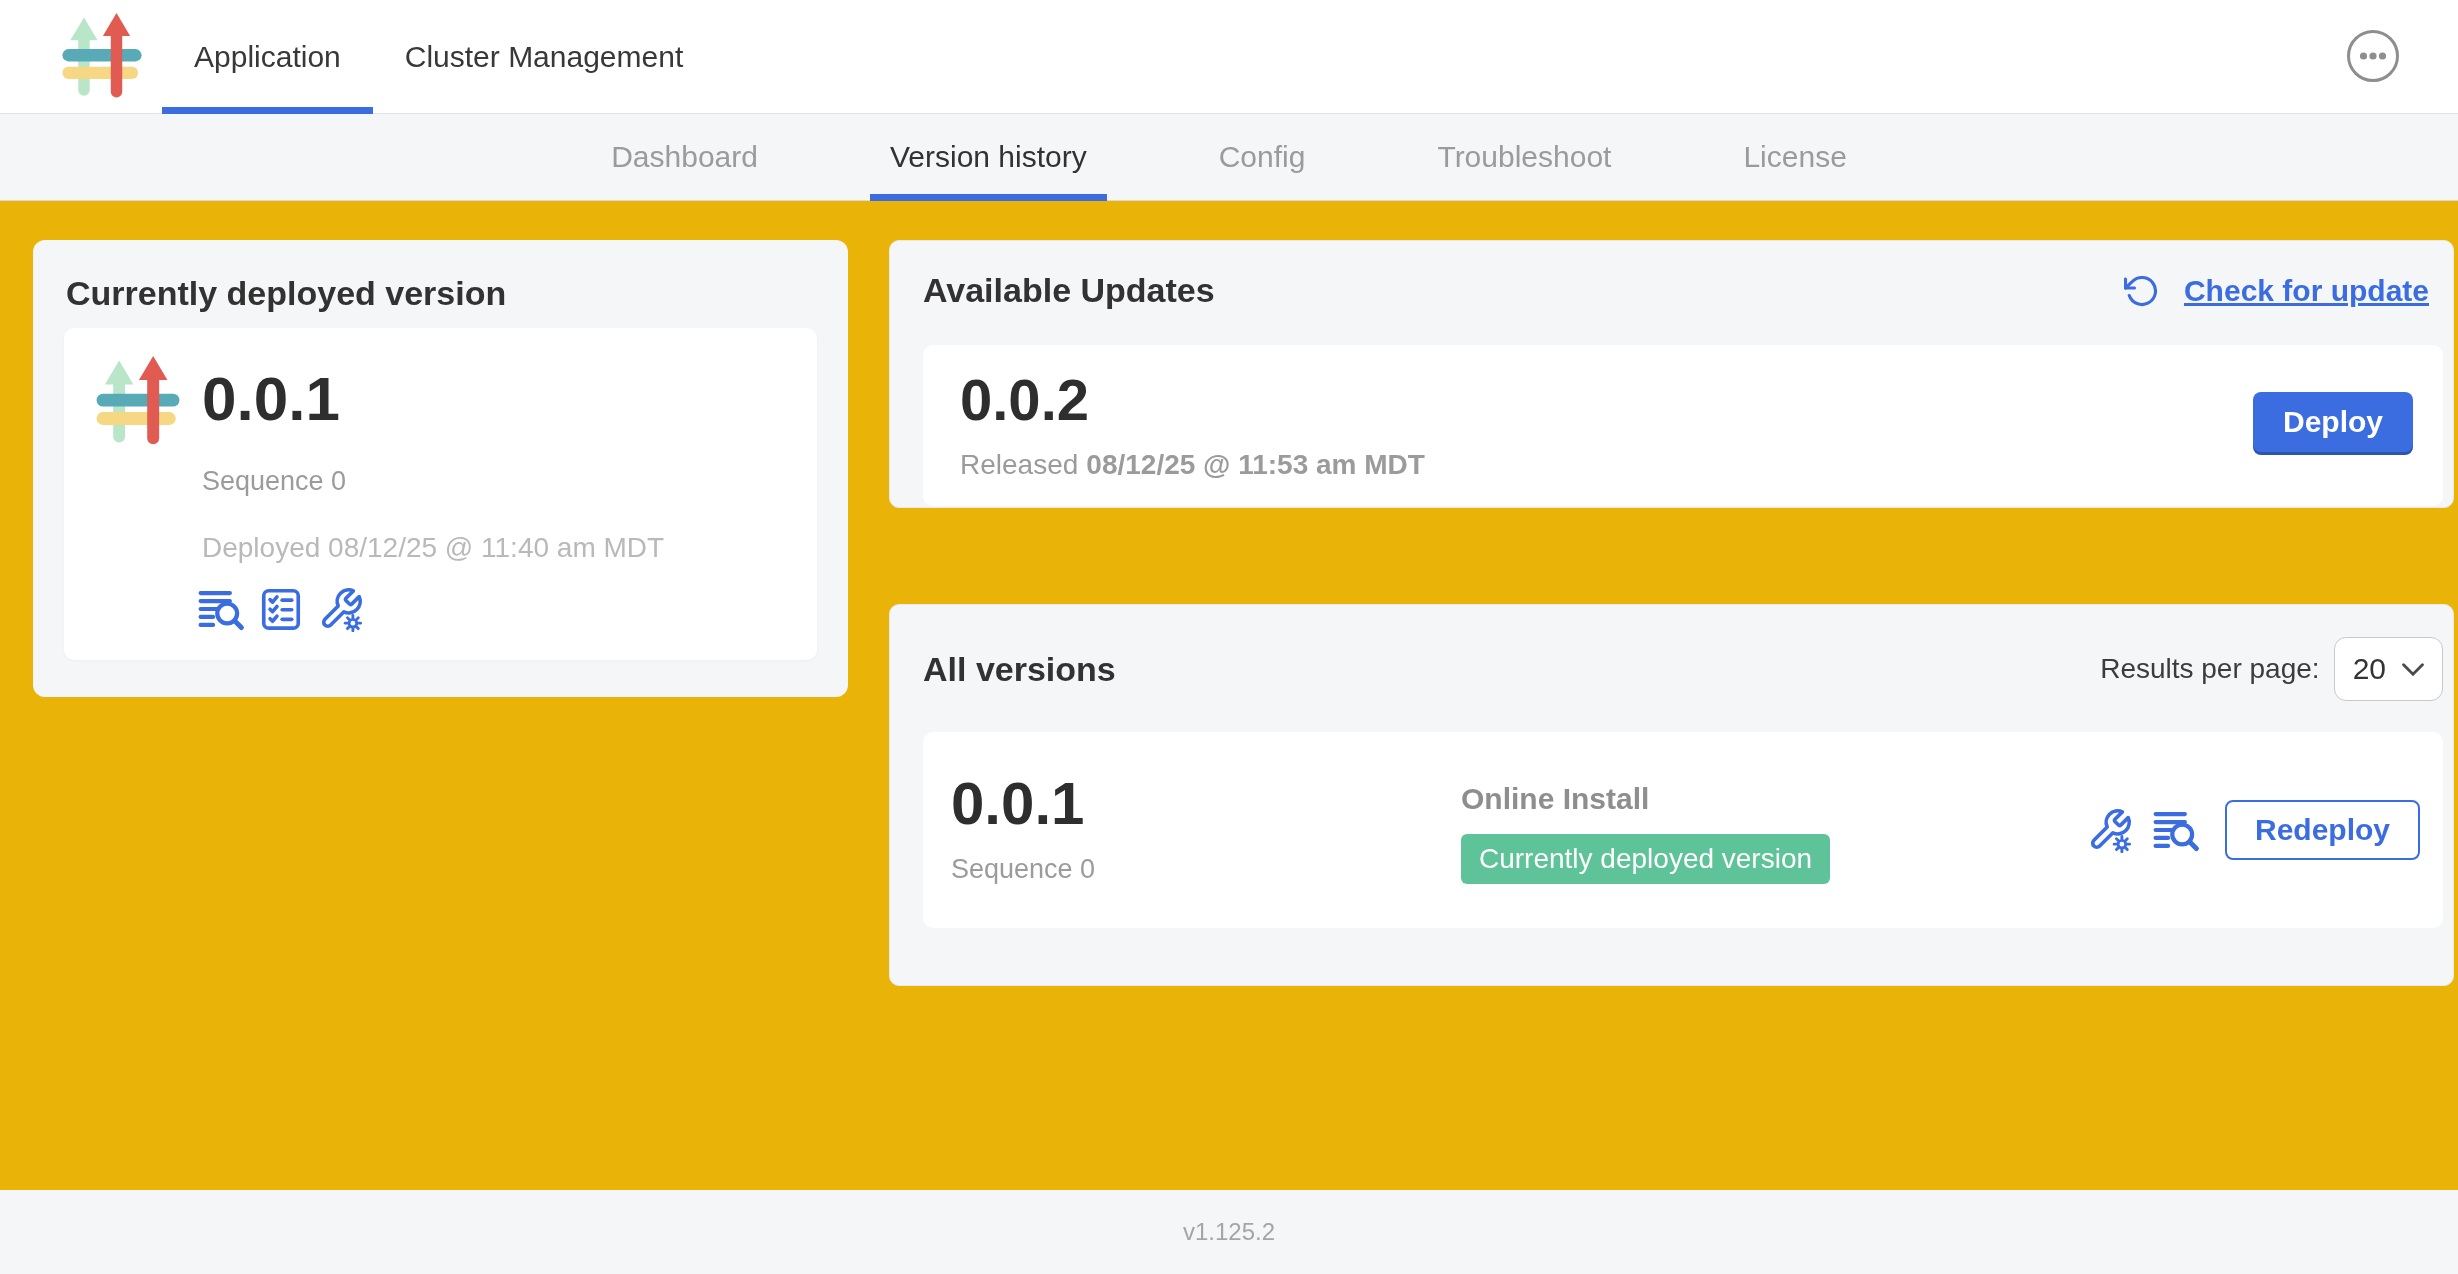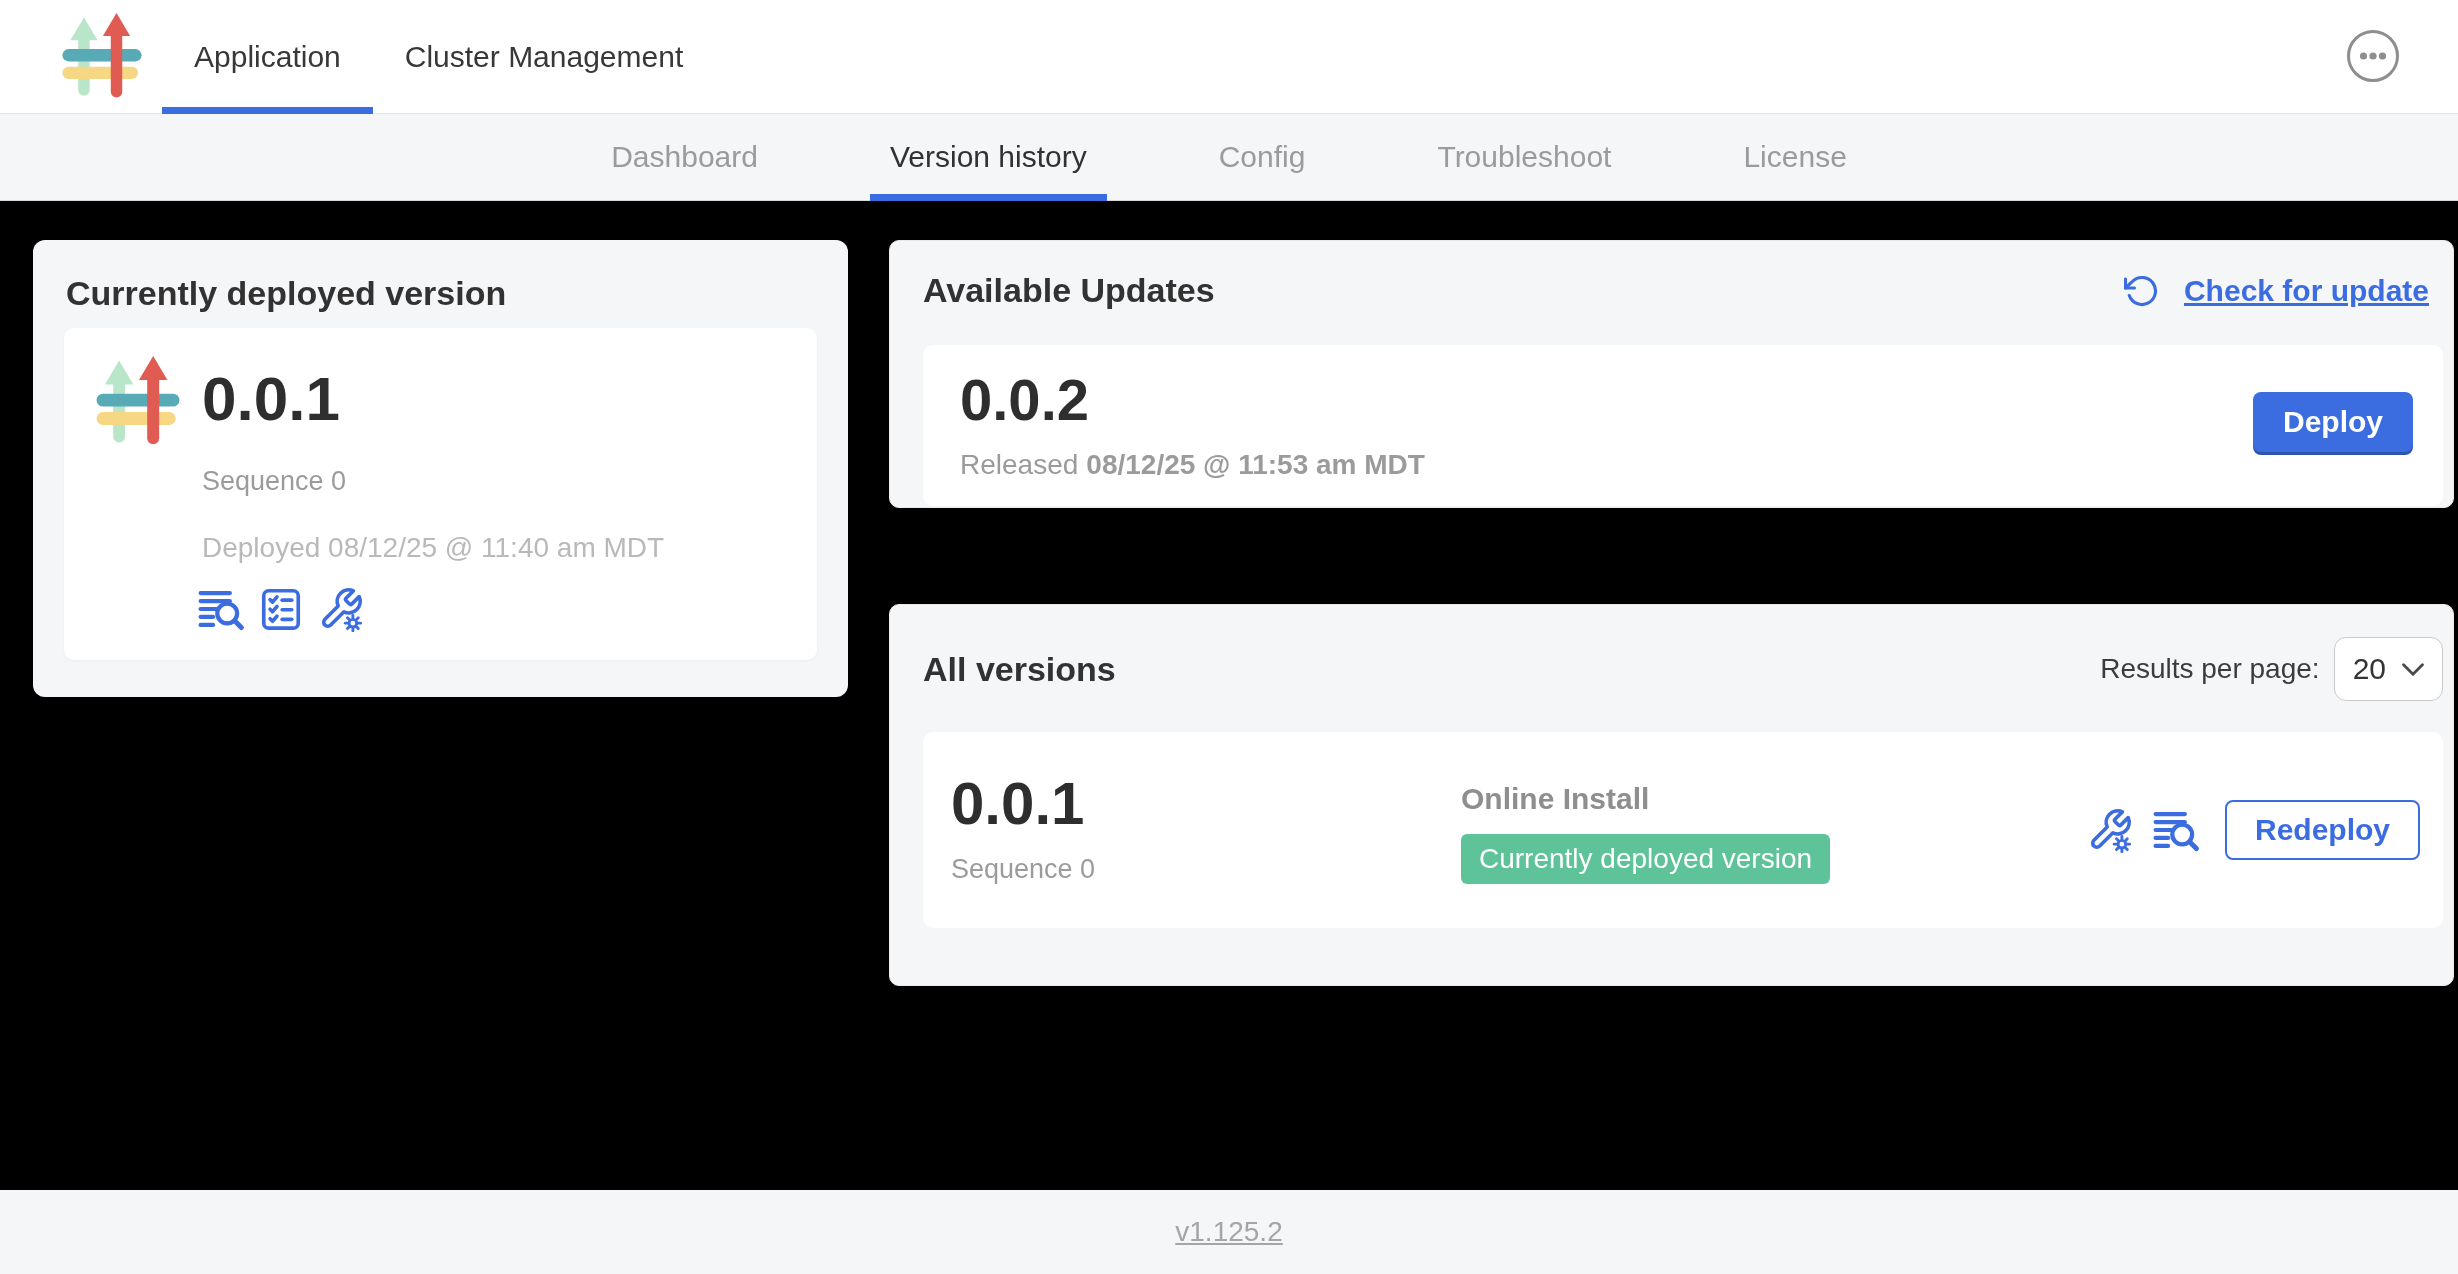--- a/index.html
+++ b/index.html
@@ -1,16 +1,16 @@
 <!DOCTYPE html>
 <html><head>
 <meta charset="utf-8">
 <style>
   html,body{margin:0;padding:0;background:#ffffff;font-family:"Liberation Sans","DejaVu Sans",sans-serif;}
-  .page{position:relative;width:2458px;height:1274px;overflow:hidden;background:#000000;}
+  .page{position:relative;width:2458px;height:1274px;overflow:hidden;background:#eab308;}
 
   
   .top-nav{position:absolute;top:0;left:0;right:0;height:113px;background:#fff;border-bottom:1px solid #e4e4e4;display:flex;align-items:center;}
   .logo{width:88px;height:88px;margin-left:58px;flex:0 0 auto;}
   .top-tabs{display:flex;height:100%;margin-left:16px;}
   .top-tab{position:relative;display:flex;align-items:center;padding:0 32px;font-size:30px;color:#383838;cursor:pointer;white-space:nowrap;}
   .top-tab .tab-underline{display:none;position:absolute;left:0;right:0;bottom:-1px;height:7px;background:#3b6de0;}
   .top-tab.active .tab-underline{display:block;}
   .overflow-btn{position:absolute;right:58px;top:29px;width:54px;height:54px;cursor:pointer;background:none;border:none;padding:0;}
 
@@ -57,21 +57,21 @@
   .version-row{position:absolute;left:33px;right:10px;top:127px;height:196px;background:#fff;border-radius:10px;}
   .vr-version{position:absolute;left:28px;top:42px;font-size:60px;font-weight:700;color:#2e2e2e;line-height:1;}
   .vr-seq{position:absolute;left:28px;top:122px;font-size:27px;color:#9b9b9b;}
   .vr-mid{position:absolute;left:538px;top:50px;}
   .vr-install{font-size:30px;font-weight:600;color:#8e8e8e;}
   .vr-badge{display:inline-block;margin-top:18px;background:#5ec398;color:#fff;font-size:28px;padding:9px 18px;border-radius:6px;}
   .vr-actions{position:absolute;right:23px;top:50%;transform:translateY(-50%);display:flex;align-items:center;gap:20px;}
   .redeploy-btn{height:60px;padding:0 28px;background:#fff;color:#3b6de0;font-size:30px;font-weight:700;border:2px solid #3b6de0;border-radius:8px;cursor:pointer;font-family:inherit;margin-left:6px;text-align:right;}
 
   
-  .footer{position:absolute;left:0;right:0;top:1190px;height:84px;background:#f5f6f8;display:flex;align-items:center;justify-content:center;font-size:28px;color:#a5a5a5;text-decoration:underline;}
+  .footer{position:absolute;left:0;right:0;top:1190px;height:84px;background:#f5f6f8;display:flex;align-items:center;justify-content:center;font-size:24px;color:#a5a5a5;}
 </style>
 </head>
 <body>
 
 <div class="page">
 
   <header class="top-nav">
     <svg class="logo" viewBox="0 0 100 100">
       <rect x="23" y="22" width="13" height="72" rx="6.5" fill="#b9e6c9"></rect>
       <polygon points="29.5,5 14,31 45,31" fill="#b9e6c9"></polygon>

